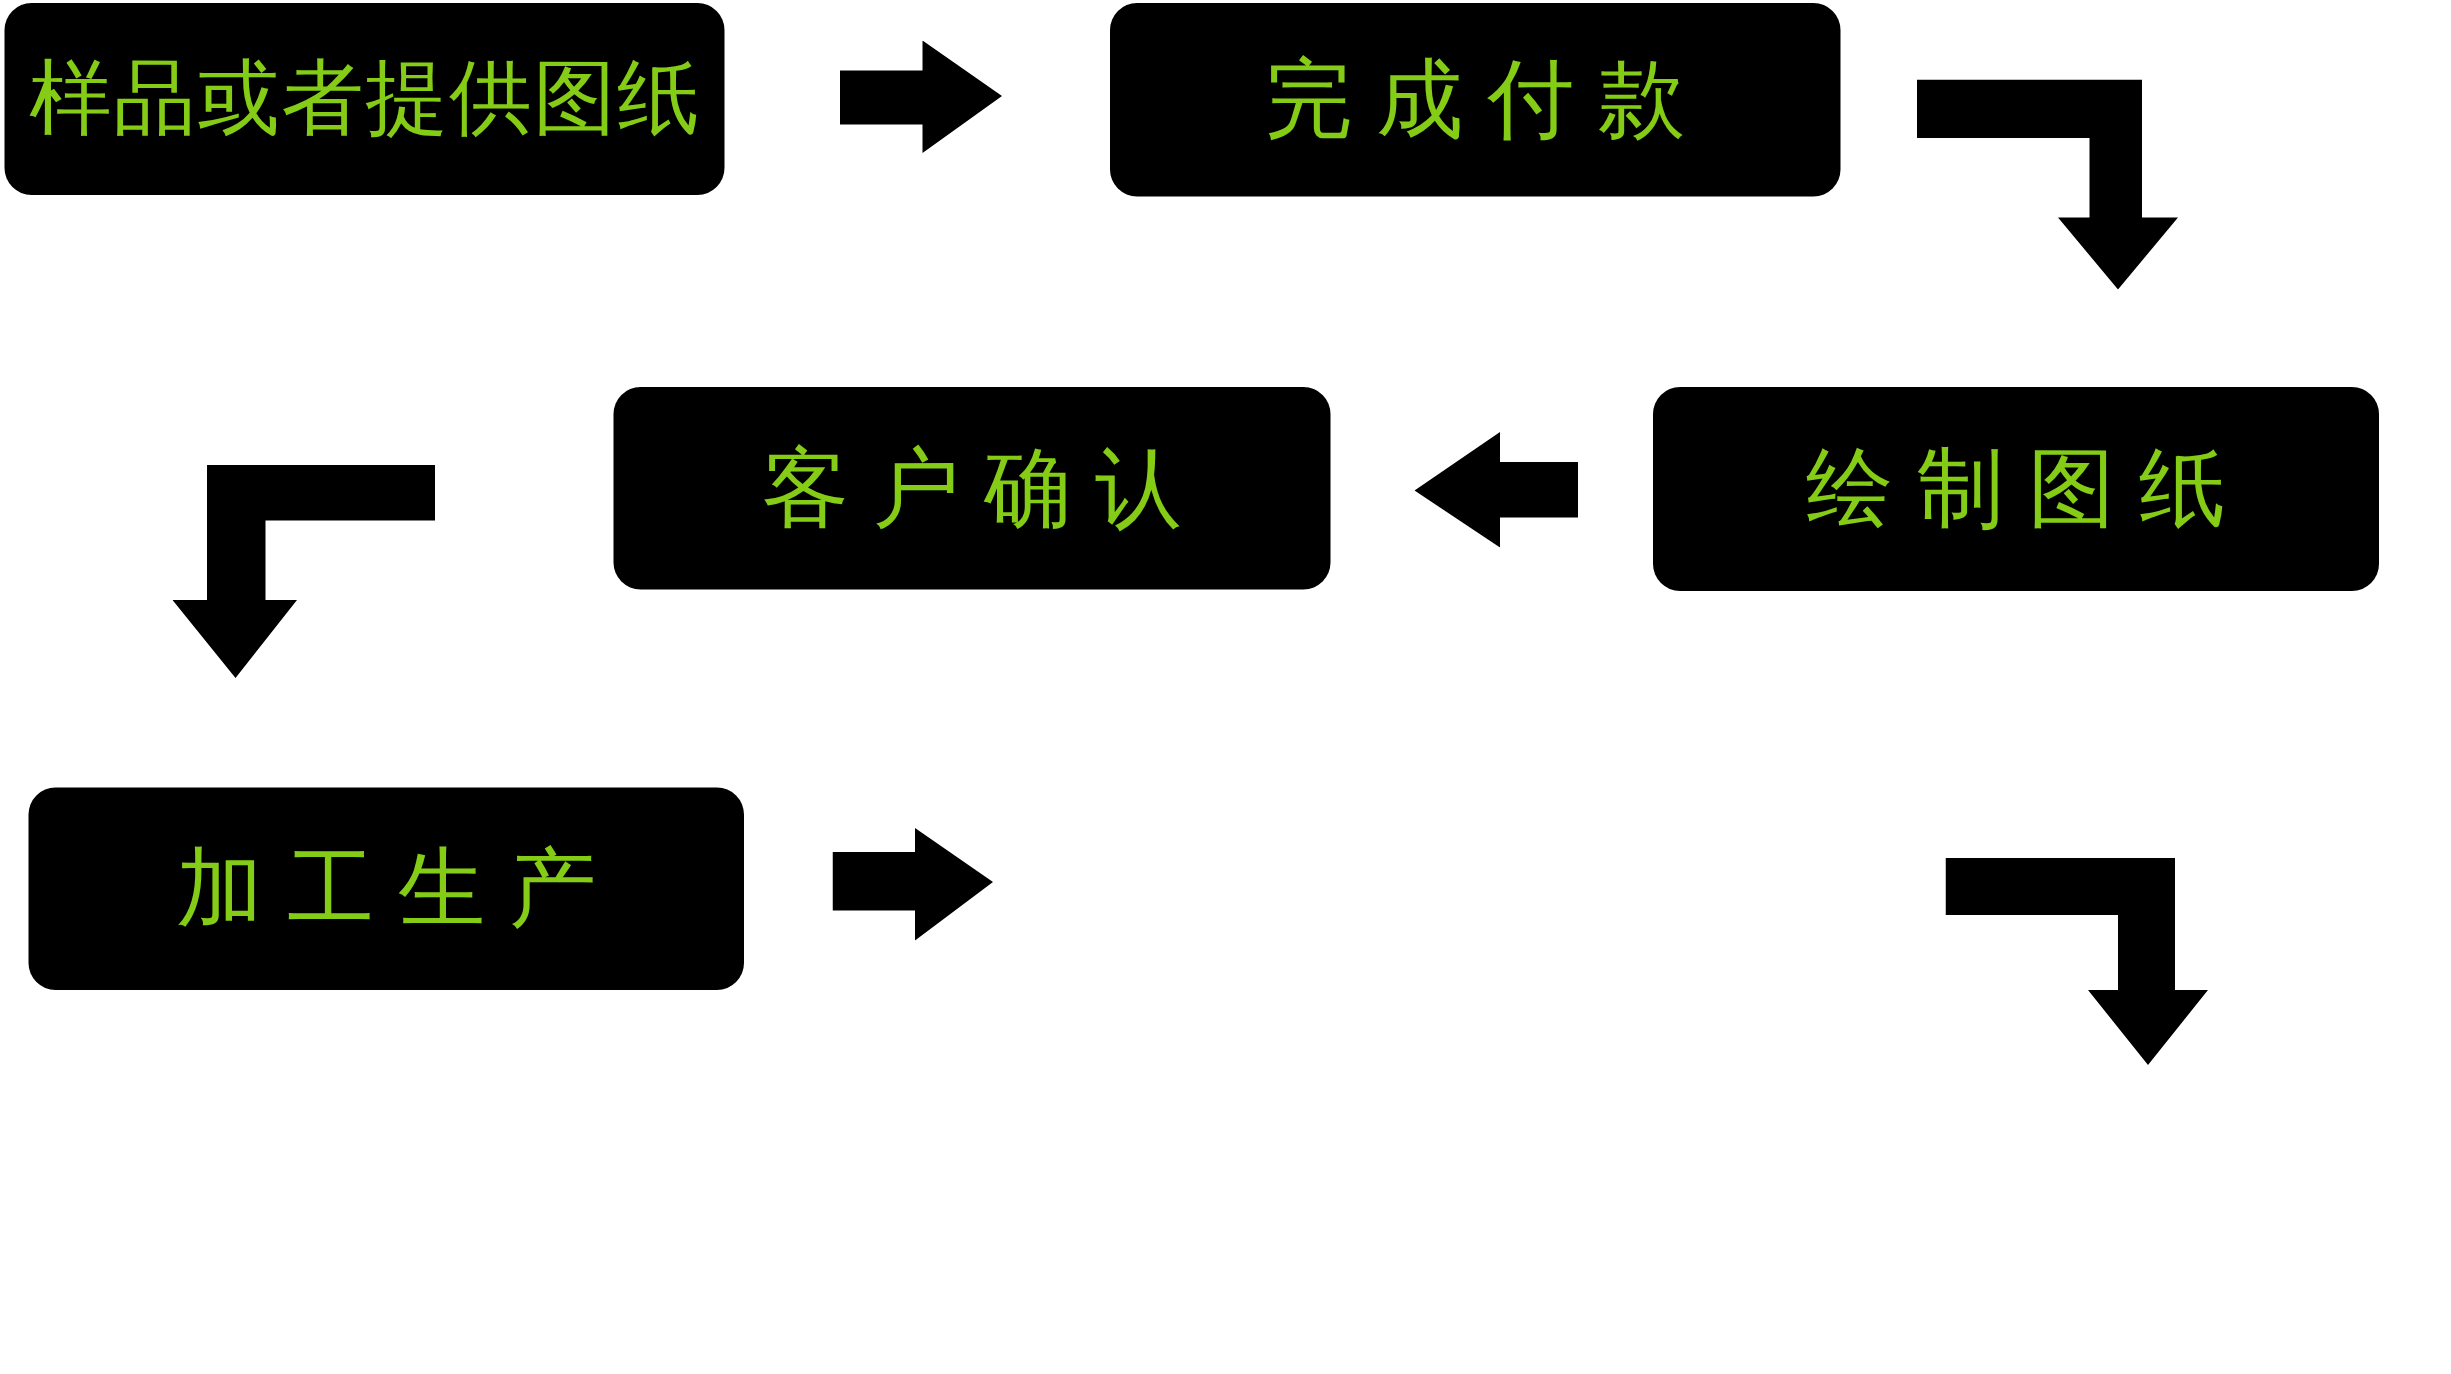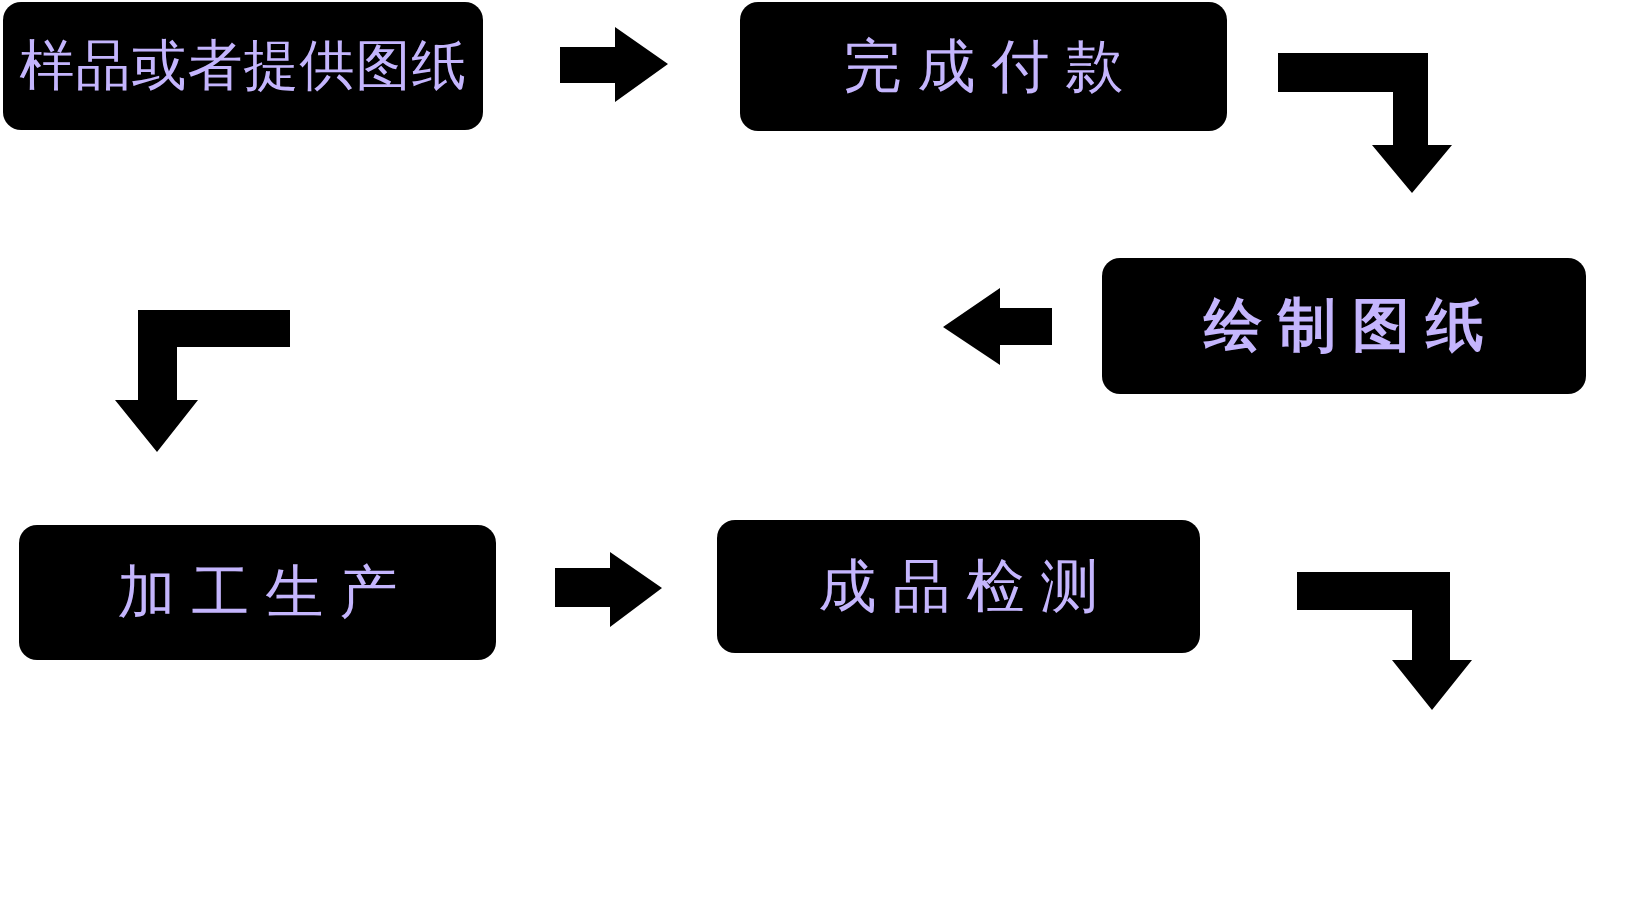--- a/index.html
+++ b/index.html
@@ -11,21 +11,21 @@
     position: relative;
     width: 1634px;
     height: 916px;
     background: #ffffff;
     overflow: hidden;
     font-family: "Liberation Sans", "DejaVu Sans", sans-serif;
   }
   .node {
     position: absolute;
     background: #000000;
-    color: #c4b5fd;
+    color: #84cc16;
     border-radius: 18px;
     display: flex;
     align-items: center;
     justify-content: center;
     font-size: 58px;
     font-weight: 400;
     white-space: nowrap;
   }
   .node .lbl {
     letter-spacing: 16px;
@@ -33,21 +33,21 @@
   }
   .node.tight .lbl {
     letter-spacing: 1px;
     padding-left: 1px;
     font-size: 55px;
   }
   
   .b1 { left: 3px;    top: 2px;   width: 480px; height: 128px; }
   .b2 { left: 740px;  top: 2px;   width: 487px; height: 129px; }
   .b3 { left: 409px;  top: 258px; width: 478px; height: 135px; }
-  .b4 { left: 1102px; top: 258px; width: 484px; height: 136px; font-weight: bold; }
+  .b4 { left: 1102px; top: 258px; width: 484px; height: 136px; }
   .b5 { left: 19px;    top: 525px; width: 477px; height: 135px; }
   .b6 { left: 717px;  top: 520px; width: 483px; height: 133px; }
   .b7 { left: 1152px; top: 777px; width: 478px; height: 136px; }
   .arrow {
     position: absolute;
     display: block;
   }
   .arrow polygon { fill: #000000; }
 </style>
 </head>
@@ -64,20 +64,23 @@
   </svg>
 
   <div class="node b2">
     <span class="lbl">完成付款</span>
   </div>
 
   <svg class="arrow" style="left:1278px; top:53px;" width="174" height="140" viewBox="0 0 174 140">
     <polygon points="0,0 150,0 150,92 174,92 134,140 94,92 115,92 115,39 0,39"></polygon>
   </svg>
 
+  <div class="node b3">
+    <span class="lbl">客户确认</span>
+  </div>
 
   <svg class="arrow" style="left:943px; top:288px;" width="109" height="77" viewBox="0 0 109 77">
     <polygon points="109,20 57,20 57,0 0,39 57,77 57,57 109,57"></polygon>
   </svg>
 
   <div class="node b4">
     <span class="lbl">绘制图纸</span>
   </div>
 
   <svg class="arrow" style="left:115px; top:310px;" width="175" height="142" viewBox="0 0 175 142">
@@ -85,22 +88,19 @@
   </svg>
 
   <div class="node b5">
     <span class="lbl">加工生产</span>
   </div>
 
   <svg class="arrow" style="left:555px; top:552px;" width="107" height="75" viewBox="0 0 107 75">
     <polygon points="0,16 55,16 55,0 107,36 55,75 55,55 0,55"></polygon>
   </svg>
 
-  <div class="node b6">
-    <span class="lbl">成品检测</span>
-  </div>
 
   <svg class="arrow" style="left:1297px; top:572px;" width="175" height="138" viewBox="0 0 175 138">
     <polygon points="0,0 153,0 153,88 175,88 135,138 95,88 115,88 115,38 0,38"></polygon>
   </svg>
 
 
 </div>
 
 </body></html>

